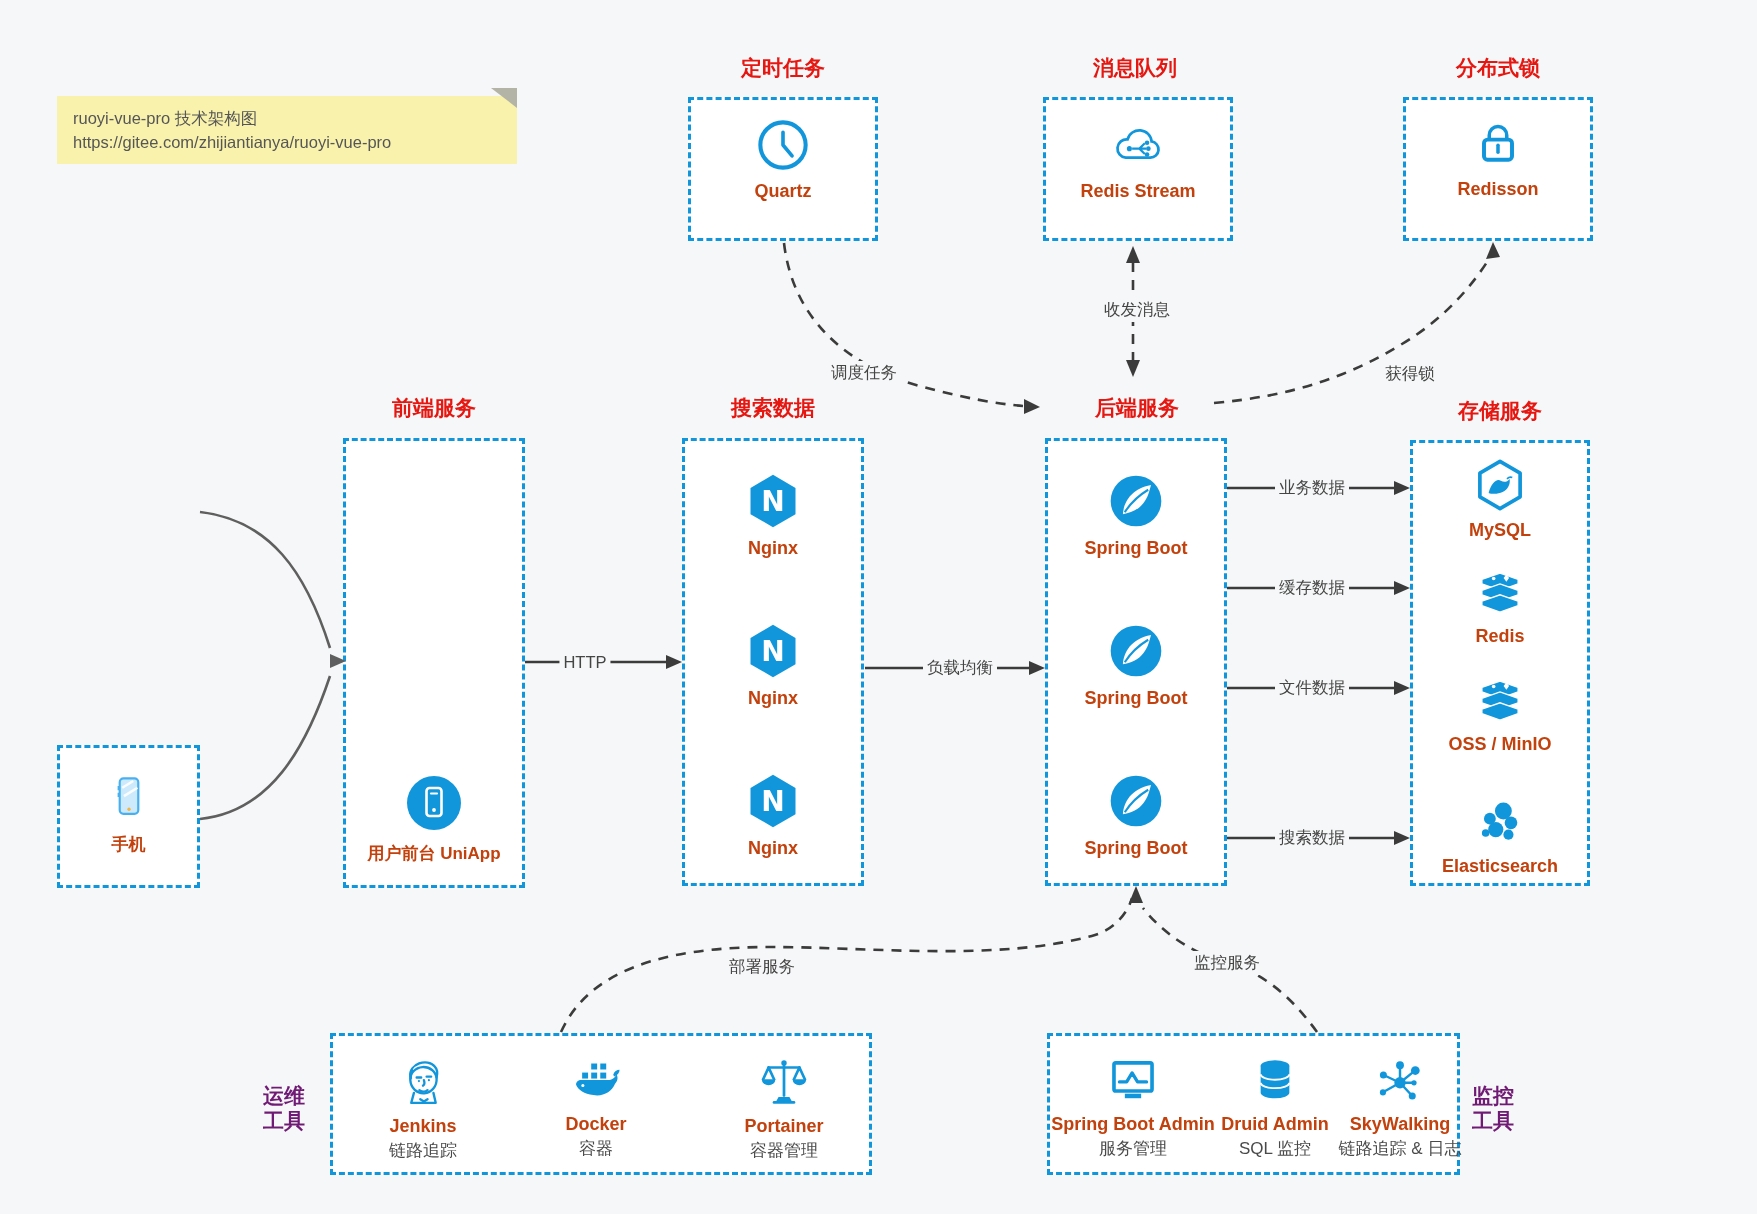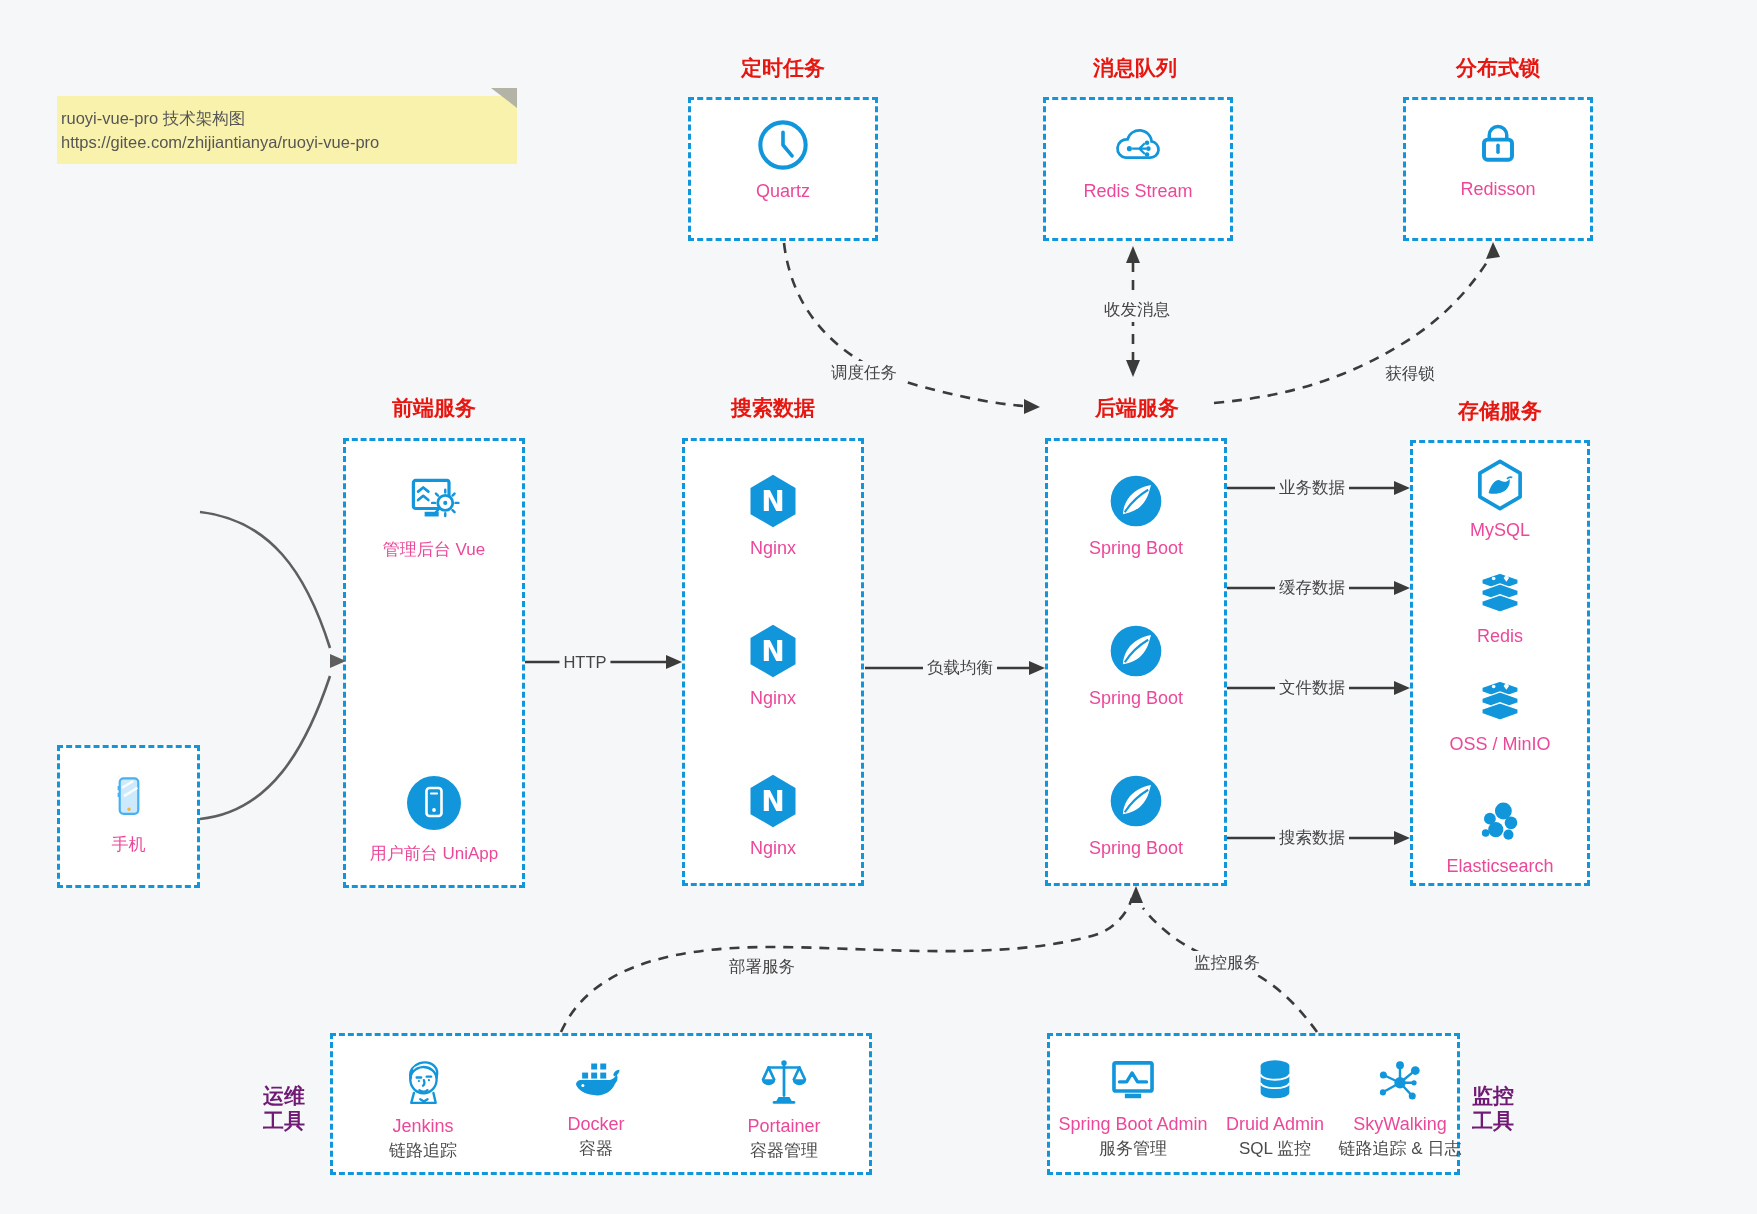--- a/index.html
+++ b/index.html
@@ -10,34 +10,34 @@
   .dash-box{position:absolute;border:3px dashed #1296db;background:#ffffff;box-sizing:border-box;}
   .top-box,.client-box{display:flex;flex-direction:column;align-items:center;}
   .top-box{padding-top:16px;}
   .client-box{padding-top:20px;}
 
   .col-title,.grp-title{position:absolute;transform:translateX(-50%);color:#e61610;
       font-size:21px;font-weight:bold;white-space:nowrap;line-height:22px;}
   .side-title{position:absolute;transform:translateX(-50%);color:#701a75;font-size:21px;
       font-weight:bold;text-align:center;line-height:25px;}
 
-  .item-label{margin-top:7px;font-size:18px;color:#ec4899;white-space:nowrap;}
+  .item-label{margin-top:7px;font-size:18px;color:#c2410c;white-space:nowrap;font-weight:bold;}
   .cn{font-size:17px;}
   .stack-item{position:absolute;left:0;right:0;display:flex;flex-direction:column;align-items:center;}
   .stack-item .icon,.top-box .icon,.client-box .icon,.h-item .icon{display:flex;align-items:center;justify-content:center;}
 
   .h-item{position:absolute;top:16px;width:180px;display:flex;flex-direction:column;align-items:center;}
   .h-item .item-label{margin-top:5px;line-height:19px;}
   .h-item .sub-label{font-size:17px;color:#4a4a4a;margin-top:3px;white-space:nowrap;}
 
   .edge-label{position:absolute;transform:translate(-50%,-50%);font-size:16.5px;color:#454545;
       background:#f6f7f8;padding:1px 4px;white-space:nowrap;z-index:5;}
 
   .note{position:absolute;left:57px;top:96px;width:460px;height:68px;background:#f9f2ac;
-      box-sizing:border-box;padding:10px 4px;font-size:16.5px;color:#565656;line-height:24px;}
+      box-sizing:border-box;padding:10px 16px;font-size:16.5px;color:#565656;line-height:24px;}
   .note-fold{position:absolute;left:491px;top:88px;width:0;height:0;
       border-left:26px solid transparent;border-top:20px solid #b3b3a6;z-index:2;}
 </style>
 </head>
 <body>
 
 <div class="canvas">
 
   <div class="grp-title" style="left:783px;top:57px">定时任务</div>
   <div class="dash-box top-box" style="left:688px;top:97px;width:190px;height:144px">
@@ -85,35 +85,20 @@
           <path d="M24 21 L37 13 M26 31 L42 21" stroke="#ffffff" stroke-width="3" opacity="0.9"></path>
           <path d="M19.6 19 v5 M19.6 27 v5" stroke="#49b0ef" stroke-width="2.2"></path>
           <circle cx="32" cy="46.5" r="2" fill="#f5b63f"></circle>
         </svg>
     </span>
     <span class="item-label cn">手机</span>
   </div>
 
   <div class="col-title" style="left:434px;top:397px">前端服务</div>
   <div class="dash-box" style="left:343px;top:438px;width:182px;height:450px">
-    <div class="stack-item" style="top:30px">
-      <span class="icon">
-        <svg viewBox="0 0 64 64" width="62" height="60">
-            <rect x="10" y="10" width="38" height="30" rx="2.5" fill="none" stroke="#1296db" stroke-width="3.4"></rect>
-            <path d="M15 22 l5.5 -4.5 5.5 4.5 M15 31 l5.5 -4.5 5.5 4.5" fill="none" stroke="#1296db" stroke-width="2.8" stroke-linecap="round" stroke-linejoin="round"></path>
-            <circle cx="44" cy="34" r="8" fill="#ffffff" stroke="#1296db" stroke-width="3"></circle>
-            <circle cx="44" cy="34" r="2.2" fill="#1296db"></circle>
-            <g stroke="#1296db" stroke-width="2.6" stroke-linecap="round">
-              <path d="M44 23 v-3 M44 45 v3 M33 34 h-3 M55 34 h3 M36.2 26.2 l-2.1 -2.1 M51.8 41.8 l2.1 2.1 M36.2 41.8 l-2.1 2.1 M51.8 26.2 l2.1 -2.1"></path>
-            </g>
-            <path d="M22 46 h15" stroke="#1296db" stroke-width="5"></path>
-          </svg>
-      </span>
-      <span class="item-label cn">管理后台 Vue</span>
-    </div>
     <div class="stack-item" style="top:330px">
       <span class="icon">
         <svg viewBox="0 0 64 64" width="64" height="64">
             <circle cx="32" cy="32" r="27" fill="#1296db"></circle>
             <rect x="24.5" y="17" width="15" height="28" rx="3" fill="none" stroke="#ffffff" stroke-width="2.6"></rect>
             <path d="M29 22.5 h6" stroke="#ffffff" stroke-width="2.2" stroke-linecap="round"></path>
             <circle cx="32" cy="39" r="1.9" fill="#ffffff"></circle>
           </svg>
       </span>
       <span class="item-label cn">用户前台 UniApp</span>

